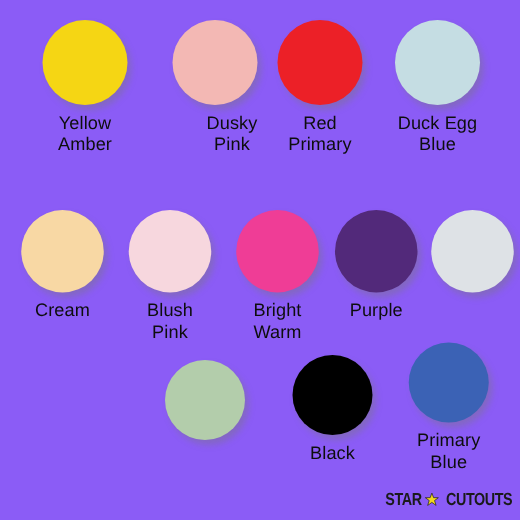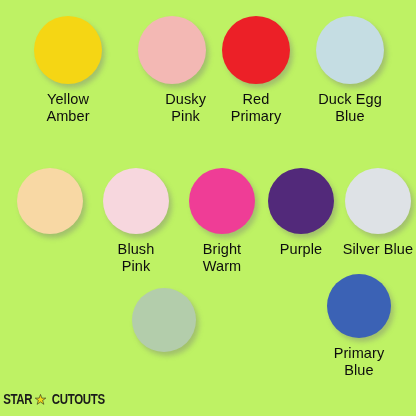--- a/index.html
+++ b/index.html
@@ -70,21 +70,21 @@
   .c3-2 { left: 226px; width: 80px; top: 284px; }
   .c3-3 { left: 316px; width: 86px; top: 274px; }
 
   
   #brand-logo {
     position: absolute;
     left: 0;
     right: 0;
     bottom: 9px;
     display: flex;
-    justify-content: flex-start;
+    justify-content: flex-end;
     align-items: center;
     gap: 1px;
   }
   .brand-word {
     font-family: "Liberation Sans Narrow", "Liberation Sans", sans-serif;
     font-weight: bold;
     font-size: 14px;
     letter-spacing: -0.4px;
     color: #1a1a1a;
     transform: scaleX(0.82);
@@ -95,21 +95,21 @@
     width: 11px;
     height: 11px;
     position: relative;
     margin: 0 -1px;
   }
   .brand-star svg { display: block; }
 </style>
 </head>
 <body>
 
-<div id="swatch-board" style="background: #bef264;">
+<div id="swatch-board" style="background: #8b5cf6;">
 
   <div class="swatch r1 c1-0">
     <div class="swatch-dot" style="background: rgb(245, 214, 20);"></div>
     <div class="swatch-label">Yellow
 Amber</div>
   </div>
 
   <div class="swatch r1 c1-1">
     <div class="swatch-dot" style="background: rgb(243, 184, 180);"></div>
     <div class="swatch-label">Dusky
@@ -123,20 +123,21 @@
   </div>
 
   <div class="swatch r1 c1-3">
     <div class="swatch-dot" style="background: rgb(197, 221, 227);"></div>
     <div class="swatch-label">Duck Egg
 Blue</div>
   </div>
 
   <div class="swatch r2 c2-0">
     <div class="swatch-dot" style="background: rgb(248, 216, 164);"></div>
+    <div class="swatch-label">Cream</div>
   </div>
 
   <div class="swatch r2 c2-1">
     <div class="swatch-dot" style="background: rgb(247, 215, 222);"></div>
     <div class="swatch-label">Blush
 Pink</div>
   </div>
 
   <div class="swatch r2 c2-2">
     <div class="swatch-dot" style="background: rgb(239, 61, 150);"></div>
@@ -144,28 +145,31 @@
 Warm</div>
   </div>
 
   <div class="swatch r2 c2-3">
     <div class="swatch-dot" style="background: rgb(82, 41, 122);"></div>
     <div class="swatch-label">Purple</div>
   </div>
 
   <div class="swatch r2 c2-4">
     <div class="swatch-dot" style="background: rgb(222, 226, 230);"></div>
-    <div class="swatch-label">Silver Blue</div>
   </div>
 
 
   <div class="swatch r3 c3-1">
     <div class="swatch-dot" style="background: rgb(179, 205, 171);"></div>
   </div>
 
+  <div class="swatch r3 c3-2">
+    <div class="swatch-dot" style="background: rgb(0, 0, 0);"></div>
+    <div class="swatch-label">Black</div>
+  </div>
 
   <div class="swatch r3 c3-3">
     <div class="swatch-dot" style="background: rgb(59, 98, 181);"></div>
     <div class="swatch-label">Primary
 Blue</div>
   </div>
 
   <div id="brand-logo">
     <span class="brand-word" style="color: rgb(26, 26, 26);">STAR</span>
     <span class="brand-star">

